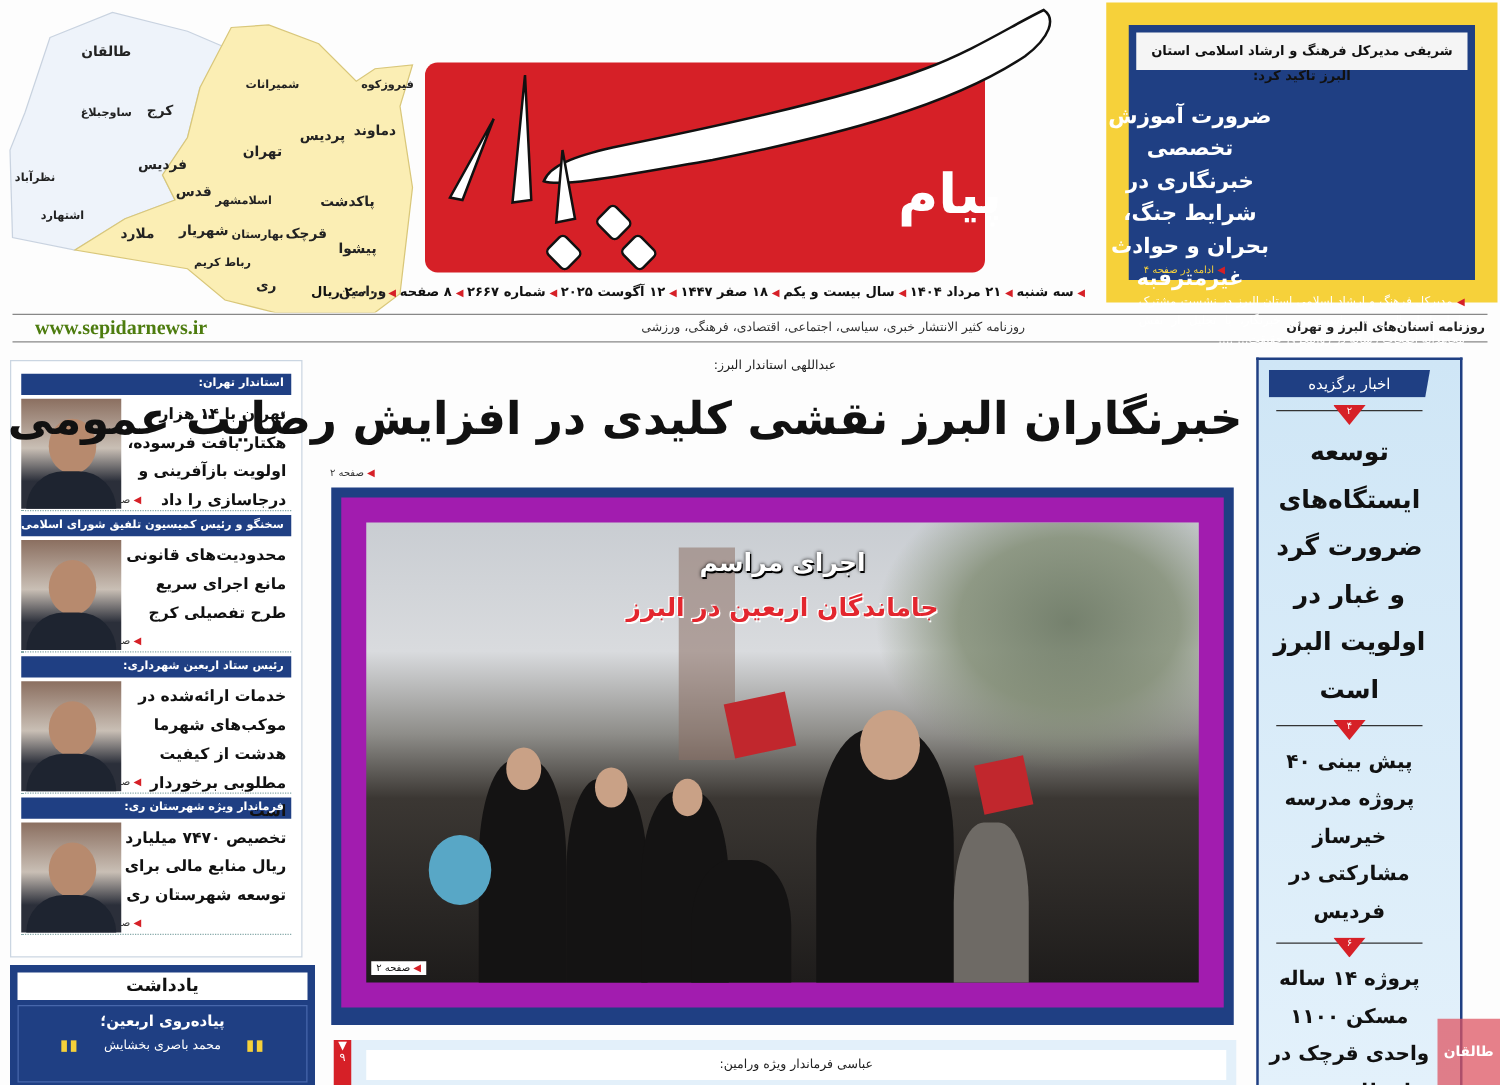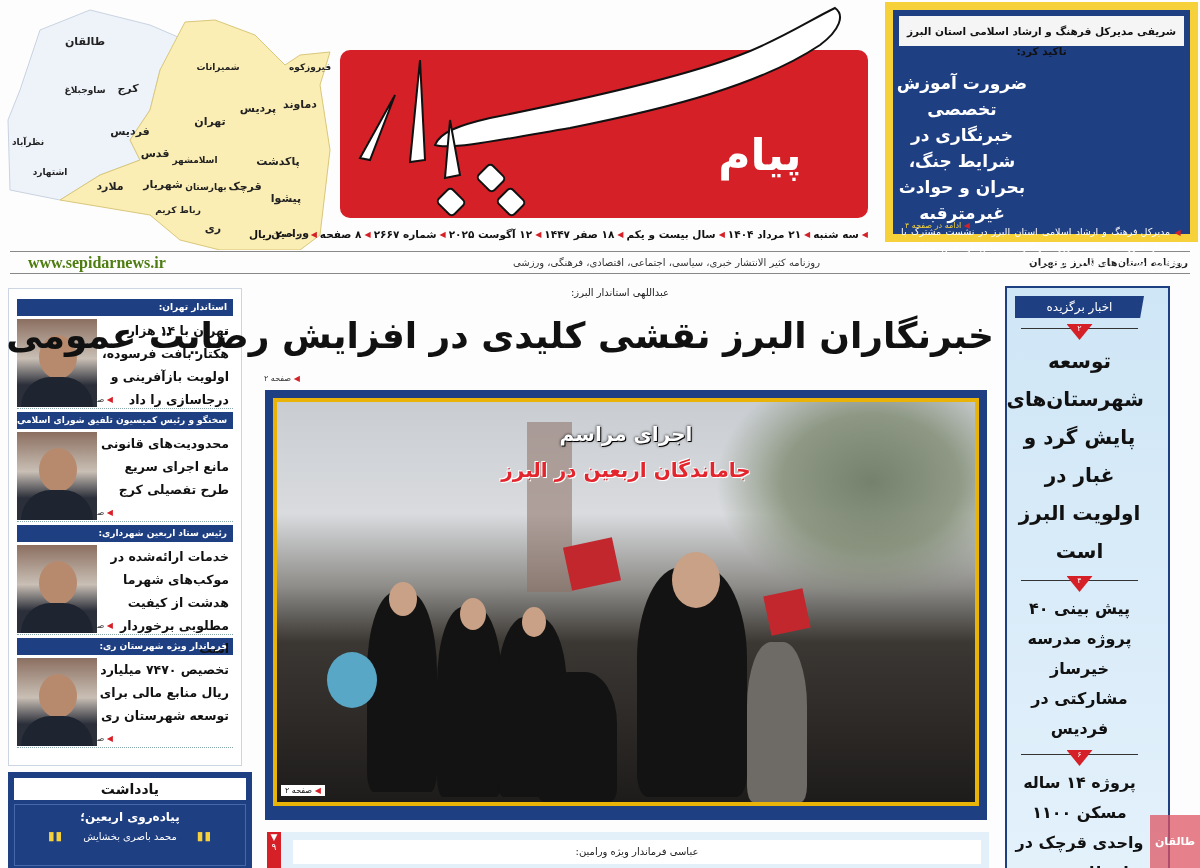--- a/index.html
+++ b/index.html
@@ -12,41 +12,41 @@
     color: #111;
   }
   .abs { position: absolute; }
 
   
   #map { left: 0; top: 0; width: 340px; height: 250px; }
   #map svg { width: 100%; height: 100%; }
   .map-label { font-family: "DejaVu Sans", sans-serif; font-weight: bold; fill: #222; }
 
   
-  #masthead { left: 340px; top: 50px; width: 528px; height: 168px;
+  #masthead { left: 340px; top: 50px; width: 448px; height: 168px;
     background: #d62027; border-radius: 10px; overflow: visible; }
   #masthead svg { position: absolute; left: 0; top: -50px; width: 528px; height: 225px; }
 
   
   #dateline { left: 340px; top: 224px; width: 528px; height: 20px;
     font-size: 10.5px; font-weight: bold; display: flex; align-items: center;
     justify-content: flex-start; gap: 3px; white-space: nowrap; }
   .tri-red { color: #d62027; font-size: 8px; }
 
   
   .hrule { position: absolute; left: 10px; width: 1180px; height: 1px; background: #888; }
   #site-url { left: 28px; top: 254px; font-family: "Liberation Serif", serif;
     font-weight: bold; font-size: 16px; direction: ltr; color: #4d7c0f; }
   #paper-desc { left: 440px; top: 257px; width: 380px; 
     font-size: 10px; color: #333; }
   #paper-region { right: 12px; top: 257px; font-size: 10px; color: #222; font-weight: bold; }
 
   
   #topbox { left: 885px; top: 2px; width: 313px; height: 240px;
-    background: #f6d13a; padding: 8px; }
+    background: #f6d13a; padding: 18px; }
   #topbox-inner { width: 100%; height: 100%; background: #1f3f83;
     position: relative; padding: 6px; }
   #topbox-kicker { background: #f5f5f5; color: #111; font-size: 10.5px; font-weight: bold;
     text-align: center; padding: 5px 4px; height: 30px; line-height: 20px; }
   #topbox-photo { position: absolute; left: 148px; top: 58px; width: 142px; height: 114px;
     background: linear-gradient(#5cb2b9 0 28%, #374552 28% 70%, #3ea3ad 70%); border: 1px solid #ddd; }
   #topbox-photo .banner { position: absolute; left: 8px; top: 6px; right: 0; height: 22px;
     background: #fff; color: #1a8d94; font-size: 9px; font-weight: bold; border-radius: 10px 0 0 10px;
     display: flex; align-items: center; justify-content: center; }
   #topbox-headline { position: absolute; right: 158px; top: 60px; width: 140px;
@@ -78,21 +78,21 @@
   #editorial-author { font-size: 10px; margin-top: 2px; display: flex; align-items: center; justify-content: center; gap: 20px; }
   .quote-marks { color: #f6d13a; font-size: 12px; letter-spacing: 1px; }
 
   
   #main-kicker { left: 330px; top: 287px; width: 580px; text-align: center; font-size: 10px; color: #222; }
   #main-headline { left: 264px; top: 312px; width: 730px; text-align: center;
     font-size: 36px; font-weight: bold; color: #111; letter-spacing: -1px; line-height: 48px; white-space: nowrap; }
   #main-page { left: 264px; top: 374px; font-size: 8px; color: #333; }
   #main-photo-frame { left: 265px; top: 390px; width: 722px; height: 430px;
     background: #1f3f83; padding: 8px 8px 14px 8px; }
-  #main-photo-white { width: 100%; height: 100%; background: #eab308; padding: 4px; }
+  #main-photo-white { width: 100%; height: 100%; background: #a21caf; padding: 20px; }
   #main-photo { width: 100%; height: 100%; position: relative; overflow: hidden;
     background: linear-gradient(180deg, #c9cdd2 0%, #d9dbde 28%, #8e8d89 46%, #3b3733 60%, #1e1c1b 100%); }
   #main-photo .trees { position: absolute; right: 0; top: 0; width: 260px; height: 200px;
     background: radial-gradient(ellipse at 60% 40%, #5d6b52 0, #7e8a70 40%, transparent 70%); opacity: .8; }
   #main-photo .pillar { position: absolute; left: 250px; top: 20px; width: 45px; height: 170px; background: #8d6f64; opacity: .55; }
   #main-photo .fig { position: absolute; border-radius: 40% 40% 10% 10%; background: #141313; }
   #main-photo .face { position: absolute; border-radius: 50%; background: #c9a186; }
   #main-photo .flag { position: absolute; background: #c1272d; transform: rotate(-12deg); }
   #main-photo-title1 { position: absolute; left: 0; right: 0; top: 20px; text-align: center;
     font-size: 20px; font-weight: bold; color: #fff;
@@ -321,21 +321,21 @@
   <div id="sub-story-kicker">عباسی فرماندار ویژه ورامین:</div>
 </div>
 
 <div id="rightcol" class="abs">
   <div id="rightcol-title">اخبار برگزیده</div>
   <div id="highlights-list">
       <div class="hl">
         <div class="hl-sep">
           <div class="hl-num">۲</div>
         </div>
-        <div class="hl-text hl-lg">توسعه شهرستان‌های پایش گرد و غبار در اولویت البرز است</div>
+        <div class="hl-text hl-lg">توسعه ایستگاه‌های ضرورت گرد و غبار در اولویت البرز است</div>
       </div>
       <div class="hl">
         <div class="hl-sep">
           <div class="hl-num">۴</div>
         </div>
         <div class="hl-text hl-md">پیش بینی ۴۰ پروژه مدرسه خیرساز مشارکتی در فردیس</div>
       </div>
       <div class="hl">
         <div class="hl-sep">
           <div class="hl-num">۶</div>

